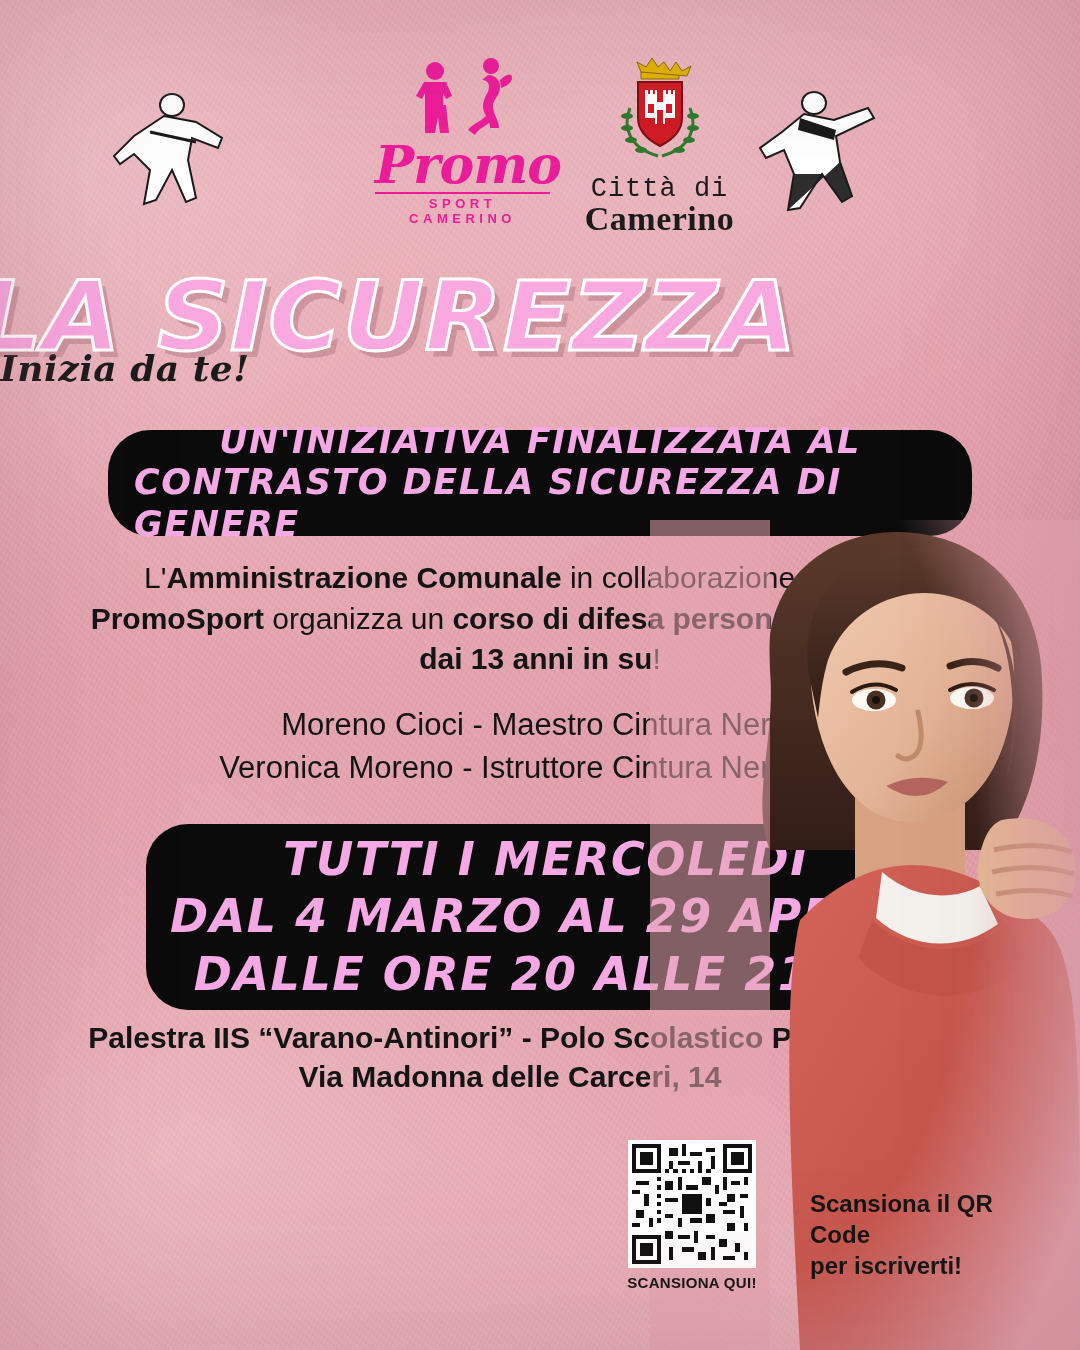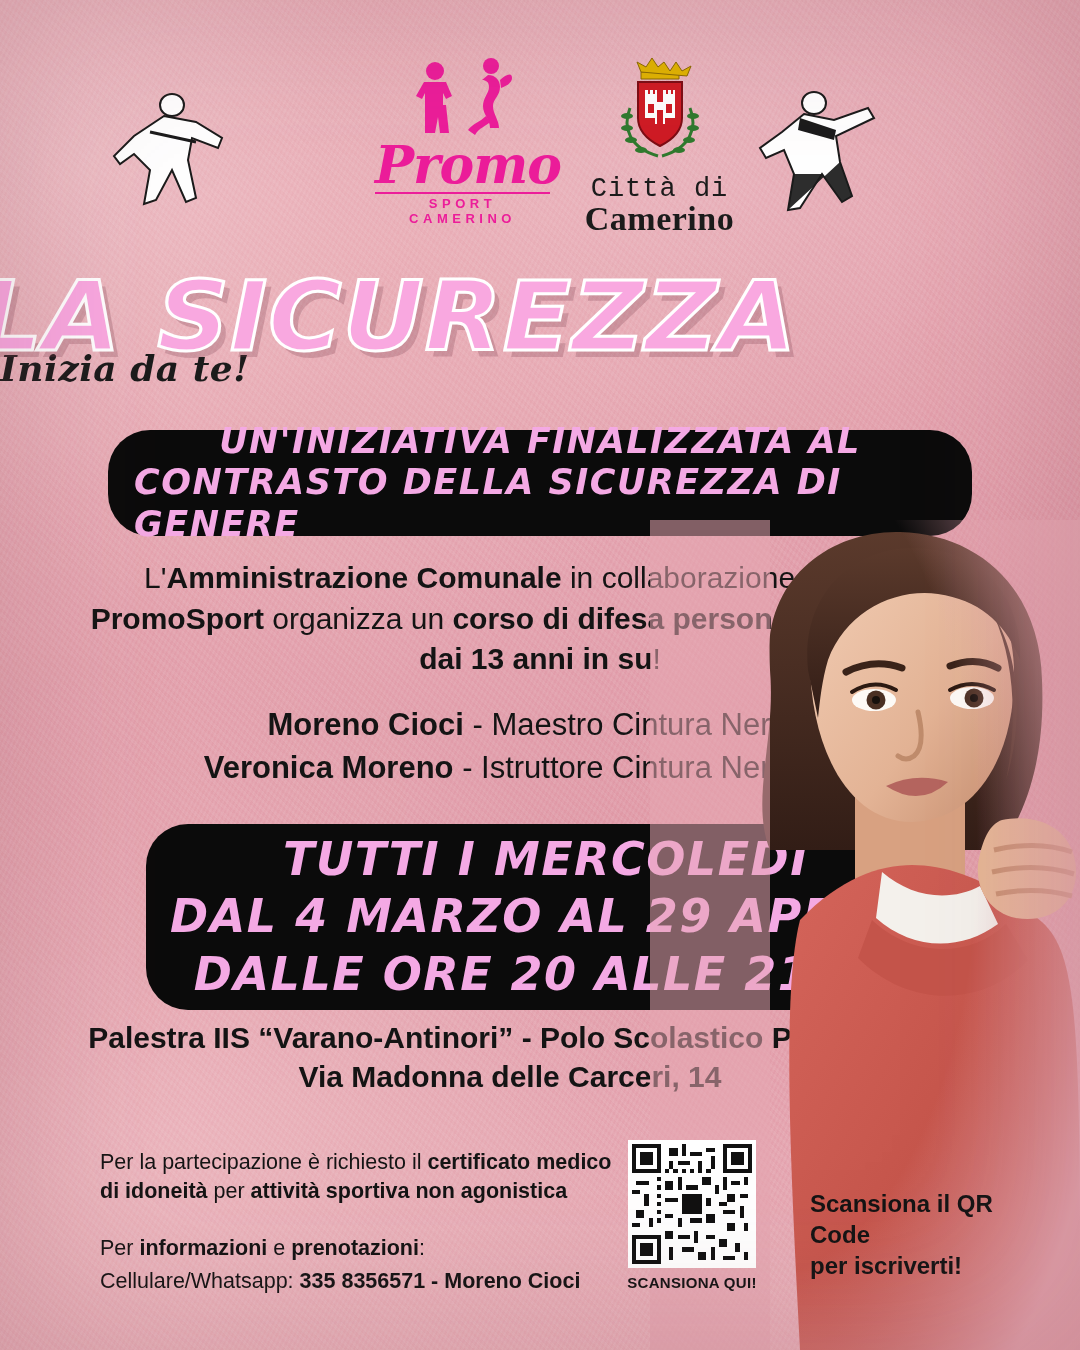--- a/index.html
+++ b/index.html
@@ -111,21 +111,21 @@
     font-size: 30px; line-height: 1.35;
   }
   .intro b { font-weight: bold; }
 
   .teachers {
     position: absolute; top: 665px; left: 80px; width: 920px;
     text-align: right; color: #141414;
   }
   .teachers-title { font-size: 33px; font-weight: bold; letter-spacing: 0.5px; }
   .teacher-line { font-size: 31px; line-height: 1.32; margin-top: 2px; }
-  .teacher-line b { font-weight: bold; }
+  .teacher-line b { font-weight: normal; }
 
   .venue {
     position: absolute; top: 1018px; left: 60px; width: 900px;
     text-align: center; color: #141414;
     font-size: 30px; font-weight: bold; line-height: 1.3;
   }
 
   
   .foot-left {
     position: absolute; left: 100px; top: 1148px; width: 520px;
@@ -332,25 +332,20 @@
       <path d="M352 300 C392 292 424 312 426 348 C428 384 400 404 366 398 C336 392 322 362 330 334 C334 318 340 304 352 300Z" fill="#e6b795"></path>
       <path d="M344 330 q44 -10 78 2" stroke="#c68f6d" stroke-width="5" fill="none"></path>
       <path d="M342 352 q44 -10 82 2" stroke="#c68f6d" stroke-width="5" fill="none"></path>
       <path d="M346 374 q40 -8 76 2" stroke="#c68f6d" stroke-width="5" fill="none"></path>
 
       <rect x="0" y="0" width="430" height="830" fill="url(#fade)"></rect>
       <rect x="0" y="0" width="120" height="830" fill="rgba(229,166,177,0.55)"></rect>
     </g>
   </svg>
 
-  <div class="foot-left">
-    <p>Per la partecipazione è richiesto il <b>certificato medico di idoneità</b> per <b>attività sportiva non agonistica</b></p>
-    <p class="gap">Per <b>informazioni</b> e <b>prenotazioni</b>:</p>
-    <p>Cellulare/Whatsapp: <b>335 8356571 - Moreno Cioci</b></p>
-  </div>
 
   <div class="qr-block">
     <div class="qr-code">
       <svg width="120" height="120" viewBox="0 0 29 29" shape-rendering="crispEdges">
         <rect width="29" height="29" fill="#fff"></rect>
         <g fill="#111">
 
           <rect x="0" y="0" width="7" height="1"></rect>
             <rect x="0" y="6" width="7" height="1"></rect>
           <rect x="0" y="0" width="1" height="7"></rect>

